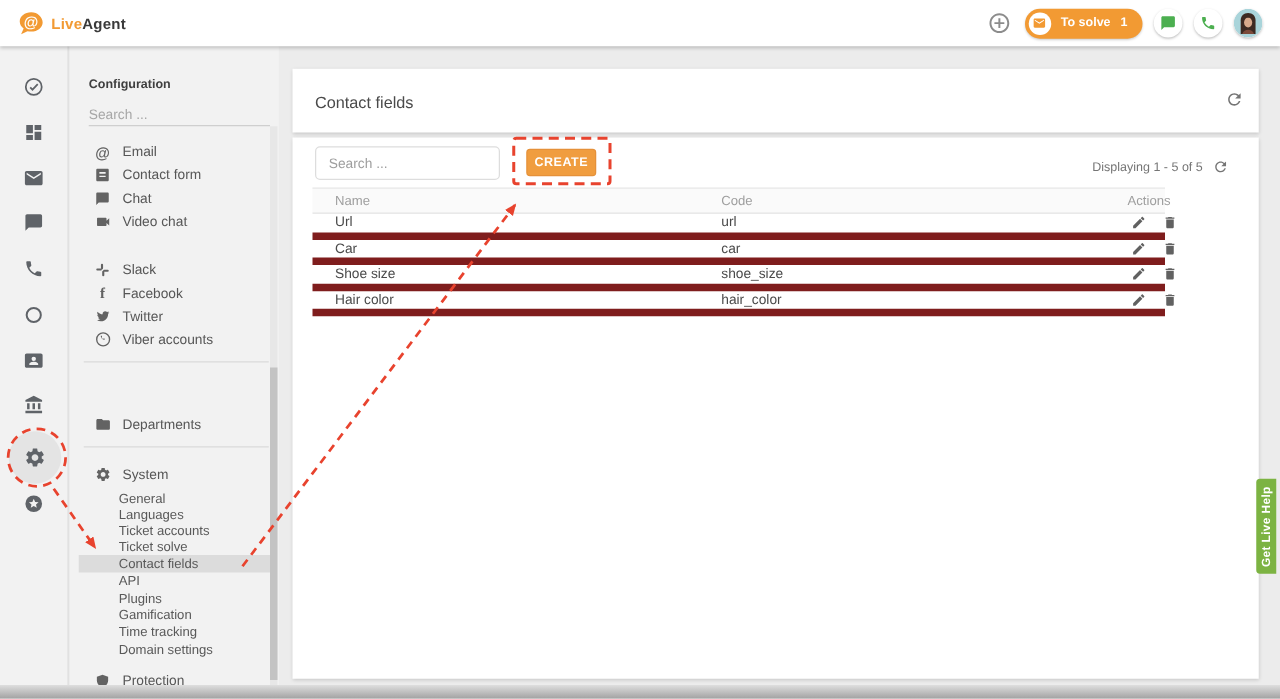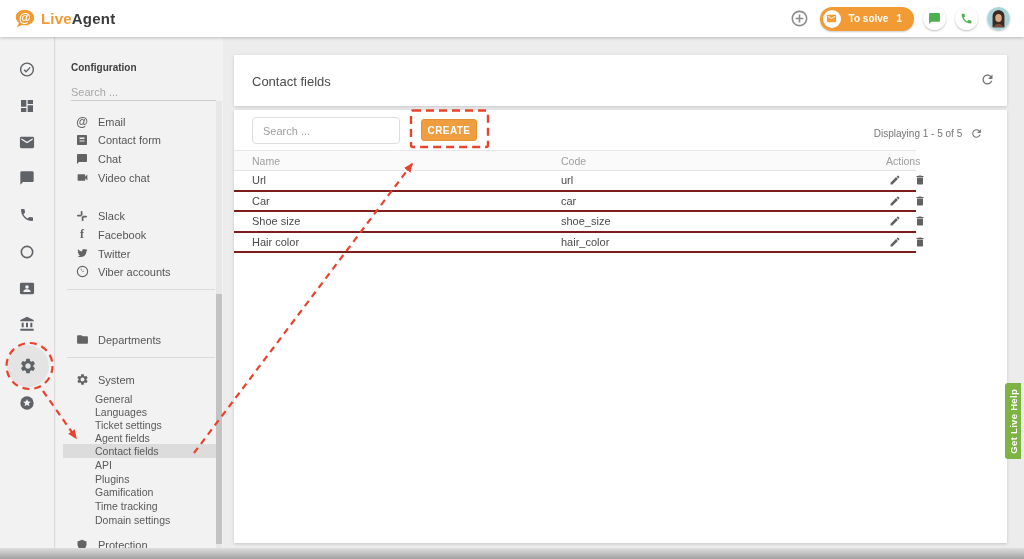--- a/index.html
+++ b/index.html
@@ -12,21 +12,21 @@
   }
   svg { display:block; }
 
   
   .topbar {
     position:absolute; left:0; top:0; width:1024px; height:37px;
     background:#ffffff; box-shadow:0 1px 3px rgba(0,0,0,.22); z-index:20;
     display:flex; align-items:center;
   }
   .logo { display:flex; align-items:center; margin-left:13px; gap:5px; }
-  .logo-text { font-size:15px; font-weight:bold; letter-spacing:.2px; }
+  .logo-text { font-size:12px; font-weight:bold; letter-spacing:.2px; }
   .logo-text .live { color:#f29a33; }
   .logo-text .agent { color:#3a3a3a; }
   .topbar-right { position:absolute; right:14px; top:0; height:37px; display:flex; align-items:center; gap:9px; }
   .circle-btn {
     width:23px; height:23px; border-radius:50%; background:#fff;
     display:flex; align-items:center; justify-content:center;
     box-shadow:0 1px 2px rgba(0,0,0,.25); cursor:pointer;
   }
   .plus-btn { box-shadow:none; }
   .tosolve-pill {
@@ -100,26 +100,26 @@
   }
   .main-search::placeholder { color:#9e9e9e; }
   .create-btn {
     position:absolute; left:187px; top:9px; width:56px; height:22px;
     background:#f09d3f; border:1px solid #e5913a; border-radius:3px;
     color:#fff; font-size:10px; font-weight:bold; letter-spacing:.4px;
     display:flex; align-items:center; justify-content:center; cursor:pointer;
   }
   .displaying { position:absolute; right:29px; top:14px; font-size:10px; color:#757575; }
 
-  .table { position:absolute; left:0; top:40px; width:682px; }
+  .table { position:absolute; left:16px; top:40px; width:682px; }
   .thead {
     height:21px; background:#fafafa; border-top:1px solid #e8e8e8; border-bottom:1px solid #e3e3e3;
     position:relative; font-size:10.5px; color:#9e9e9e;
   }
-  .trow { height:20.5px; border-bottom:2px solid #7f1d1d; position:relative; font-size:11px; color:#4a4a4a; }
+  .trow { height:20.5px; border-bottom:6px solid #7f1d1d; position:relative; font-size:11px; color:#4a4a4a; }
   .cell-name { position:absolute; left:18px; top:50%; transform:translateY(-50%); }
   .cell-code { position:absolute; left:327px; top:50%; transform:translateY(-50%); }
   .cell-actions-h { position:absolute; left:652px; top:50%; transform:translateY(-50%);text-align:center; }
   .act-ic { position:absolute; top:50%; transform:translateY(-50%); color:#616161; cursor:pointer; }
   .act-edit { left:655px; }
   .act-del { left:680px; }
 
   
   .help-tab {
     position:absolute; left:1005px; top:383px; width:16px; height:76px;
@@ -341,24 +341,24 @@
     <span>System</span>
   </div>
 
   <div class="sb-sub" style="top:355px">
       <span>General</span>
     </div>
   <div class="sb-sub" style="top:368px">
       <span>Languages</span>
     </div>
   <div class="sb-sub" style="top:381px">
-      <span>Ticket settings</span>
+      <span>Ticket accounts</span>
     </div>
   <div class="sb-sub" style="top:394px">
-      <span>Agent fields</span>
+      <span>Ticket solve</span>
     </div>
   <div class="sb-sub active-bg" style="top:407px">
       <span>Contact fields</span>
     </div>
   <div class="sb-sub" style="top:421px">
       <span>API</span>
     </div>
   <div class="sb-sub" style="top:435px">
       <span>Plugins</span>
     </div>

